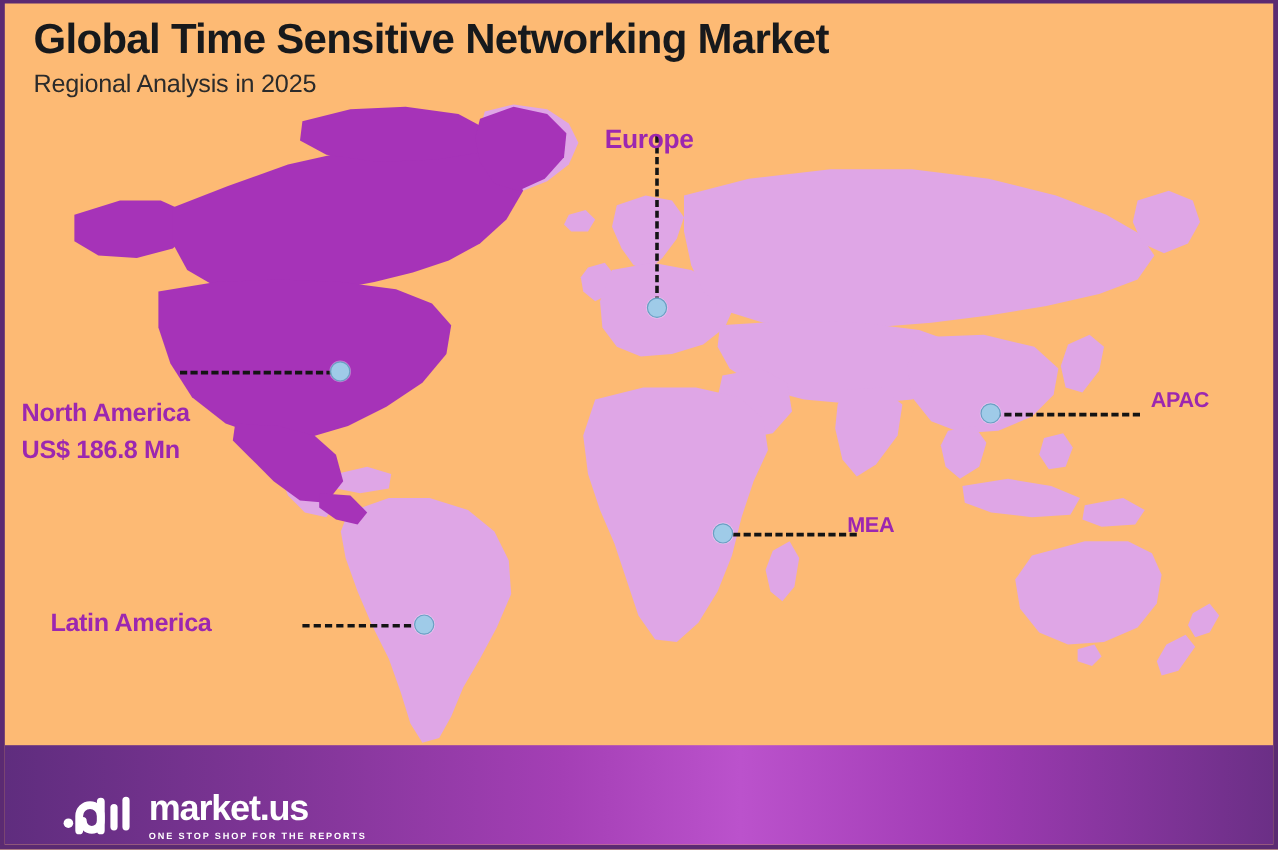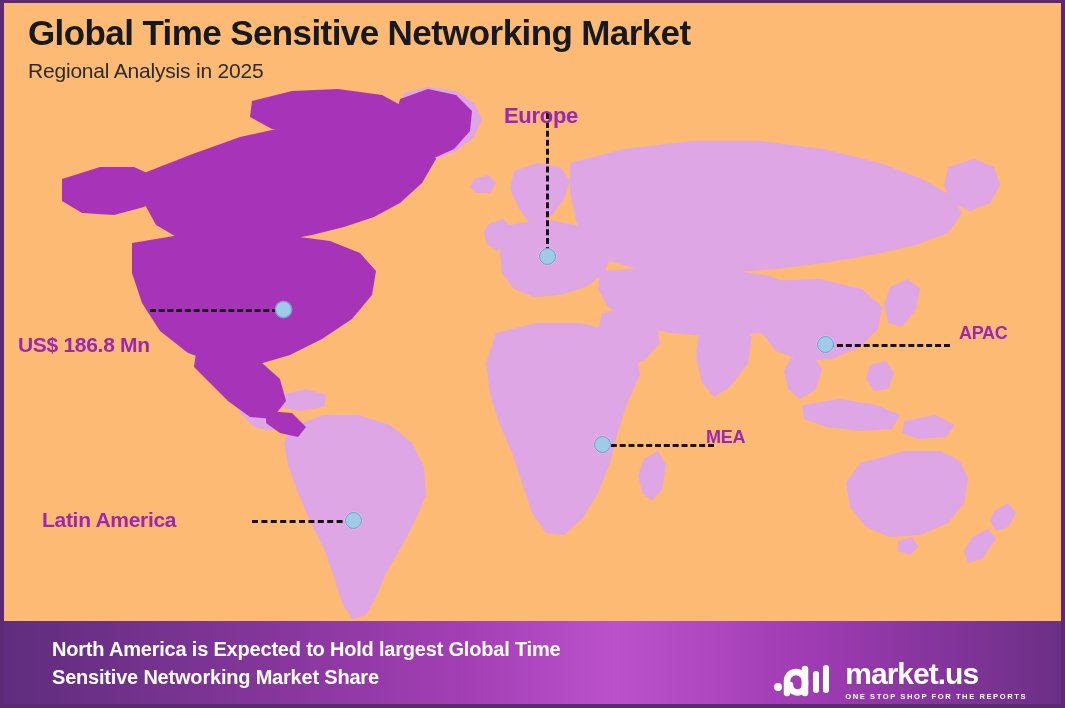--- a/index.html
+++ b/index.html
@@ -250,28 +250,25 @@
 
   <div class="label europe">Europe</div>
 
   <div class="label apac">APAC</div>
 
   <div class="label mea">MEA</div>
 
   <div class="label latam">Latin America</div>
 
   <div class="label na">
+    <span class="na-line">North America</span>
     <span class="na-line">US$ 186.8 Mn</span>
   </div>
 
   <div class="footer">
-    <div class="footer-text">
-      <span class="f-line">North America is Expected to Hold largest Global Time</span>
-      <span class="f-line">Sensitive Networking Market Share</span>
-    </div>
 
     <div class="logo">
       <span class="logo-mark">
         <svg width="62" height="38" viewBox="0 0 62 38" fill="none">
           <circle cx="5" cy="28" r="4" fill="#ffffff"></circle>
           <path d="M14 34 V22 a9 9 0 0 1 18 0 V34" stroke="#ffffff" stroke-width="6.5" stroke-linecap="round" fill="none"></path>
           <path d="M32 10 V26 a7.5 7.5 0 0 1-15 0" stroke="#ffffff" stroke-width="6.5" stroke-linecap="round" fill="none"></path>
           <rect x="40" y="12" width="6" height="22" rx="3" fill="#ffffff"></rect>
           <rect x="50" y="6" width="6" height="28" rx="3" fill="#ffffff"></rect>
         </svg>

